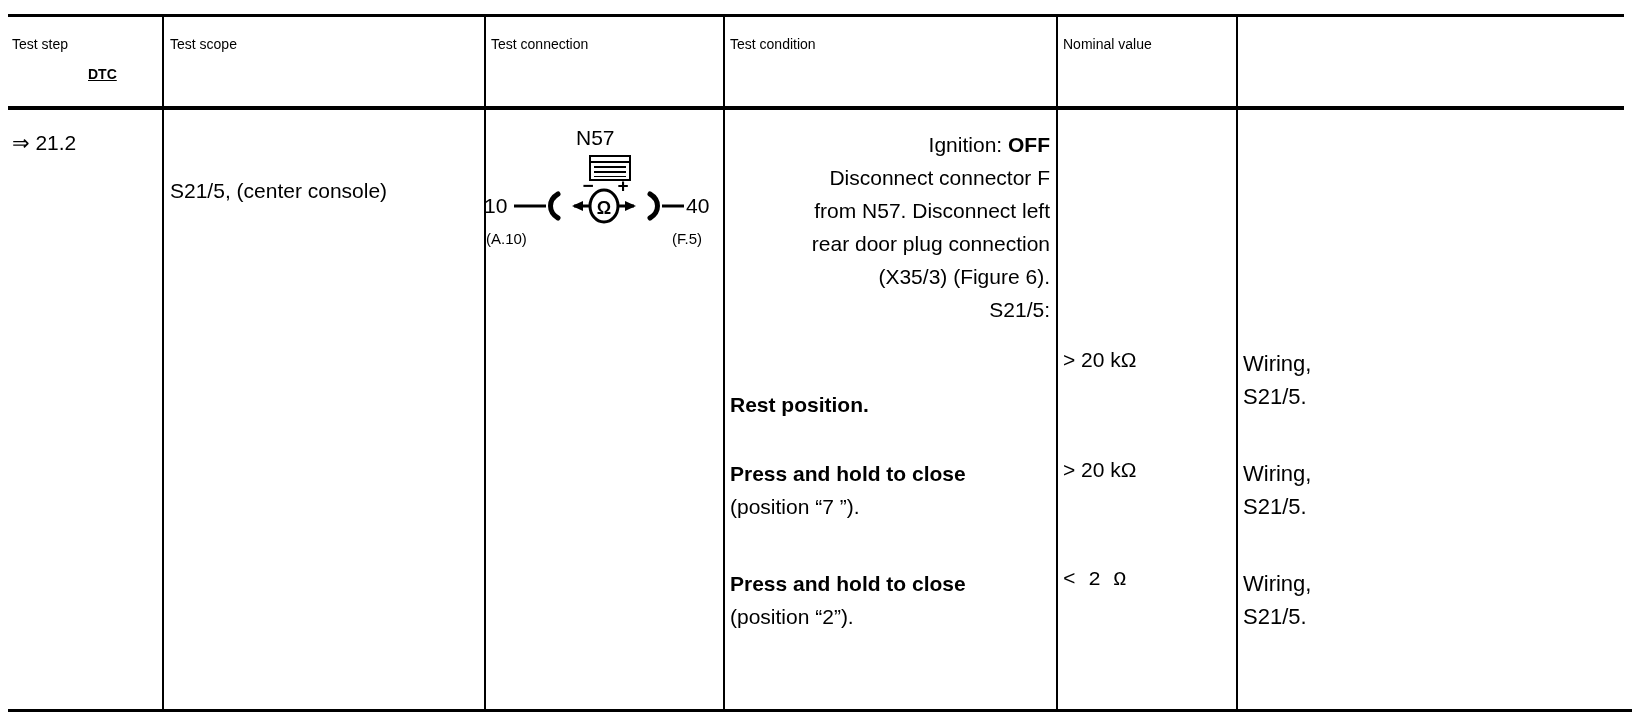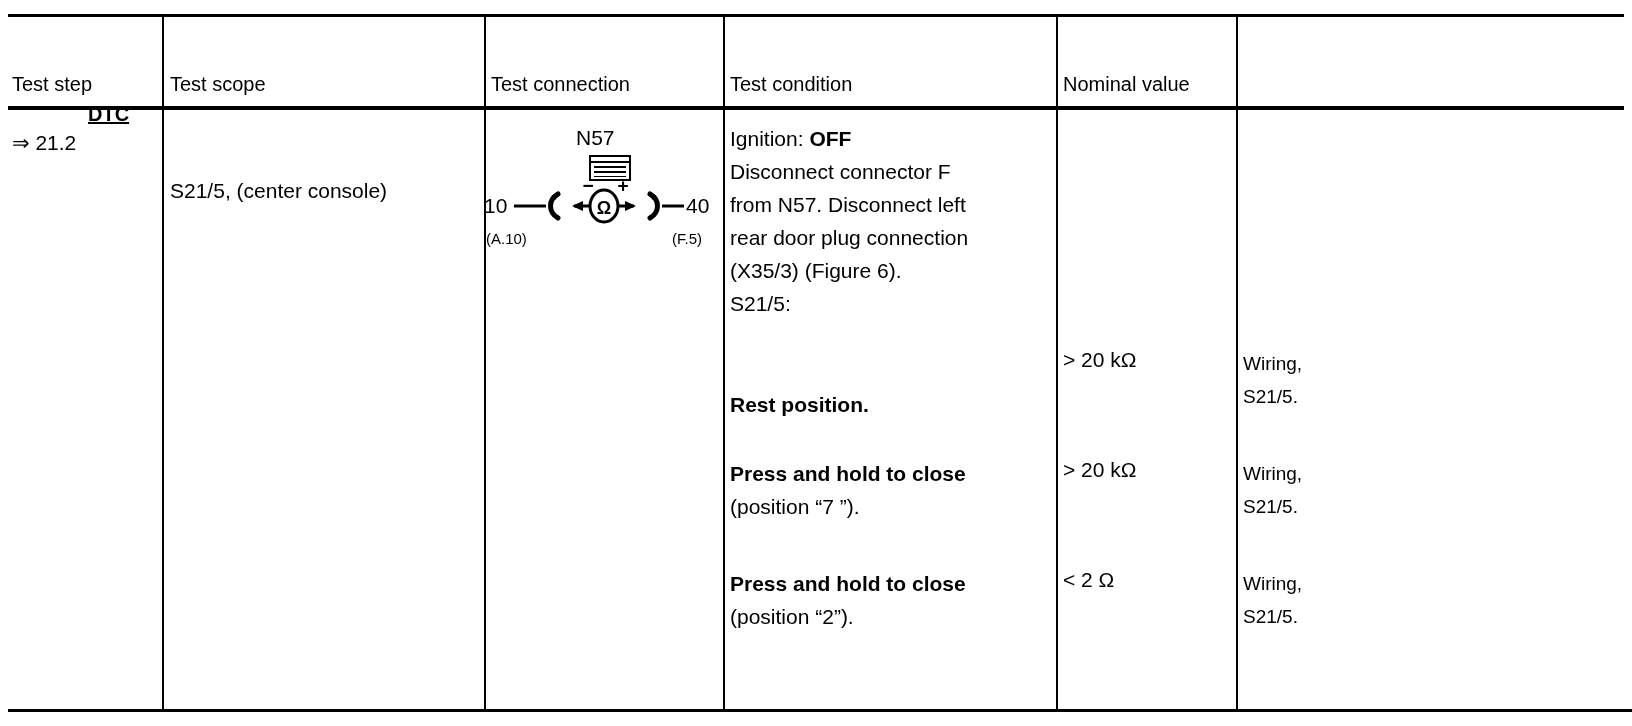--- a/index.html
+++ b/index.html
@@ -40,57 +40,56 @@
   }
   .v1 { left: 162px; }
   .v2 { left: 484px; }
   .v3 { left: 723px; }
   .v4 { left: 1056px; }
   .v5 { left: 1236px; }
 
   
   .hdr {
     position: absolute;
-    font-size: 20px;
+    font-size: 14px;
     line-height: 25px;
     white-space: nowrap;
-    margin-top: 40px;
   }
   .hdr-teststep { left: 12px;  top: 32px; }
   .hdr-dtc      { left: 88px;  top: 62px; font-weight: bold; text-decoration: underline; }
   .hdr-scope    { left: 170px; top: 32px; }
   .hdr-conn     { left: 491px; top: 32px; }
   .hdr-cond     { left: 730px; top: 32px; }
   .hdr-nominal  { left: 1063px; top: 32px; }
   .hdr-remedy   { left: 1243px; top: 32px; }
 
   
   .cell {
     position: absolute;
     font-size: 21px;
     line-height: 25px;
   }
   .c-step  { left: 12px;  top: 130px; white-space: nowrap; }
   .c-scope { left: 170px; top: 130px; white-space: nowrap; margin-top: 48px; }
 
   .cond-block { position: absolute; left: 730px; width: 320px; }
-  .cond-intro { top: 122px; }
+  .cond-intro { top: 128px; text-align: right; }
   .cond-line  { font-size: 21px; line-height: 33px; }
   .b { font-weight: bold; }
 
   .cond-rest  { position: absolute; left: 730px; top: 347px; margin-top: 41px; }
   .cond-p1    { position: absolute; left: 730px; top: 457px; }
   .cond-p2    { position: absolute; left: 730px; top: 567px; }
 
   .nom { position: absolute; left: 1063px; font-size: 21px; line-height: 25px; white-space: nowrap; }
   .nom1 { top: 347px; }
   .nom2 { top: 457px; }
-  .nom3 { top: 567px; }
-
-  .rem { position: absolute; left: 1243px; font-size: 19px; line-height: 33px; white-space: nowrap; }
+  .nom3 { top: 567px; font-family: Liberation Mono, monospace; }
+
+  .rem { position: absolute; left: 1243px; font-size: 22px; line-height: 33px; white-space: nowrap; }
   .rem1 { top: 347px; }
   .rem2 { top: 457px; }
   .rem3 { top: 567px; }
 
   
   .diagram {
     position: absolute;
     left: 484px;
     top: 122px;
     width: 271px;

